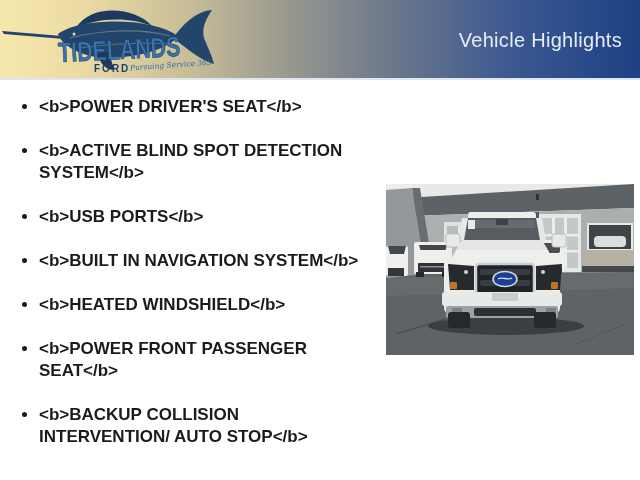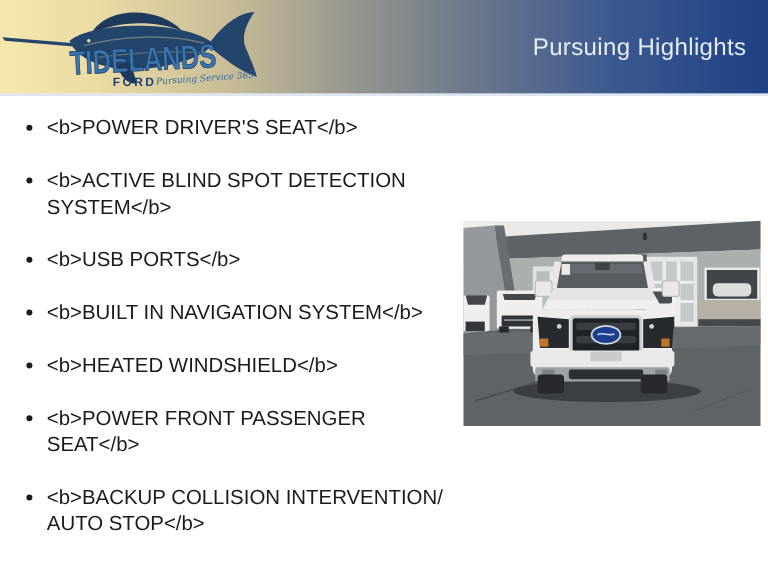--- a/index.html
+++ b/index.html
@@ -10,21 +10,21 @@
   .header{position:absolute;left:0;top:0;width:640px;height:78px;
           background:linear-gradient(90deg,#f6e7ad 0%,#ecdca4 12%,#c7bc97 30%,
                      #98988e 45%,#6f7a8c 60%,#3c5890 80%,#1d4184 100%);
           border-bottom:2px solid #dde6f1;}
   .logo{position:absolute;left:0;top:4px;width:220px;height:70px;}
   .hl-title{position:absolute;right:18px;top:29px;font-size:20px;color:#e7edf6;
             letter-spacing:.3px;}
 
   
   .highlights{position:absolute;left:18px;top:78px;width:354px;}
-  .highlights ul{margin:18px 0 16px 0;padding:0 0 0 21px;list-style:disc outside;}
+  .highlights ul{margin:18px 0 16px 0;padding:0 0 0 21px;list-style:disc outside;font-weight:bold;}
   .highlights li{font-size:17px;line-height:22px;color:#1b1b1b;margin-bottom:22px;}
 
   
   .photo{position:absolute;left:386px;top:184px;width:248px;height:171px;overflow:hidden;}
   .photo svg{display:block;}
 </style>
 </head>
 <body>
 
 <div class="page">
@@ -46,21 +46,21 @@
 
         <path d="M70,34 C100,26 140,24 170,32" stroke="#ead9a2" stroke-width="1.2" fill="none" opacity="0.35"></path>
         <path d="M80,44 C110,40 140,38 168,40" stroke="#ead9a2" stroke-width="1" fill="none" opacity="0.3"></path>
         <circle cx="74" cy="30" r="1.5" fill="#e8d9a4"></circle>
       </g>
       <text x="58" y="55" font-family="Liberation Sans, sans-serif" font-weight="bold" font-size="28" fill="#3a74ae" stroke="#16355c" stroke-width="0.6" textLength="122" lengthAdjust="spacingAndGlyphs" transform="rotate(-3 120 42)">TIDELANDS</text>
       <text x="94" y="68" font-family="Liberation Sans, sans-serif" font-weight="bold" font-size="10" letter-spacing="2" fill="#1d3f70">FORD</text>
       <text x="130" y="65" font-family="DejaVu Serif, serif" font-style="italic" font-size="7.5" fill="#2f6da8" transform="rotate(-4 150 62)">Pursuing Service 365</text>
     </svg>
 
-    <div class="hl-title">Pursuing Highlights</div>
+    <div class="hl-title">Vehicle Highlights</div>
   </div>
 
   <div class="highlights">
     <ul>
         <li>&lt;b&gt;POWER DRIVER'S SEAT&lt;/b&gt;</li>
         <li>&lt;b&gt;ACTIVE BLIND SPOT DETECTION SYSTEM&lt;/b&gt;</li>
         <li>&lt;b&gt;USB PORTS&lt;/b&gt;</li>
         <li>&lt;b&gt;BUILT IN NAVIGATION SYSTEM&lt;/b&gt;</li>
         <li>&lt;b&gt;HEATED WINDSHIELD&lt;/b&gt;</li>
         <li>&lt;b&gt;POWER FRONT PASSENGER SEAT&lt;/b&gt;</li>

